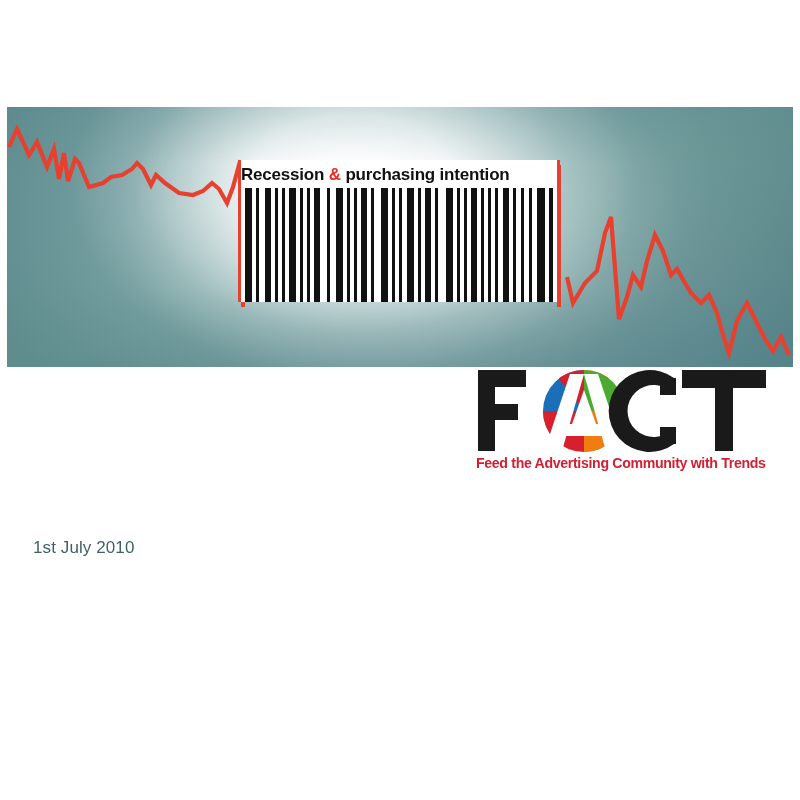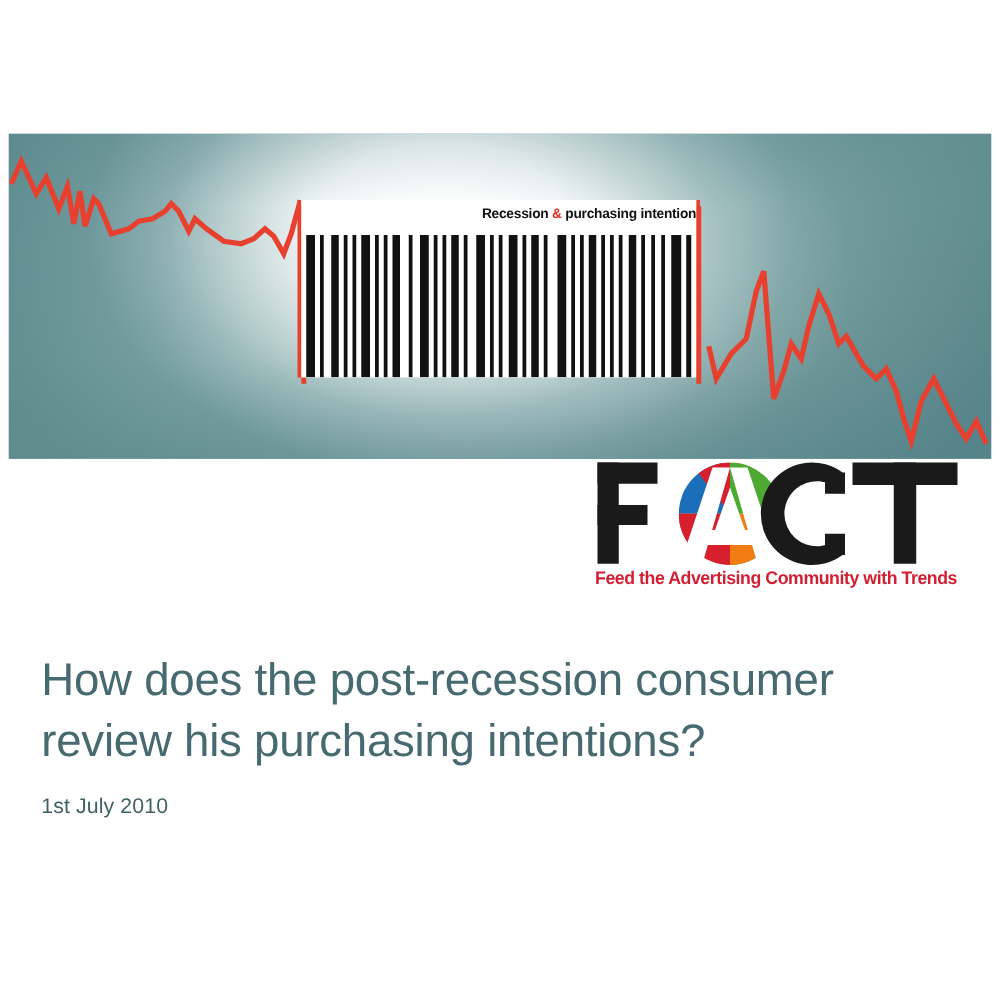--- a/index.html
+++ b/index.html
@@ -78,24 +78,24 @@
     top: 160px;
     width: 316px;
     height: 142px;
     background: #ffffff;
     overflow: hidden;
   }
   .barcode-title {
     position: absolute;
     left: 0; right: 0;
     top: 5px;
-    text-align: right;
+    text-align: left;
     font-family: "Liberation Sans", sans-serif;
     font-weight: bold;
-    font-size: 11px;
+    font-size: 17px;
     letter-spacing: -0.2px;
     color: #111111;
     white-space: nowrap;
   }
   .barcode-title .amp { color: #e03025; }
   .barcode-bars {
     position: absolute;
     left: 0; right: 0;
     top: 28px;
     height: 114px;
@@ -284,17 +284,16 @@
         <g fill="#1a1a1a">
           <rect x="208" y="2" width="84" height="18"></rect>
           <rect x="241" y="2" width="18" height="81"></rect>
         </g>
       </svg>
     </div>
     <div class="logo-tagline">Feed the Advertising Community with Trends</div>
   </div>
 
   <div class="title-block">
-    <h1 class="slide-title">How does the post-recession consumer review his purchasing intentions?</h1>
     <div class="slide-date">1st July 2010</div>
   </div>
 
 </div>
 
 </body></html>

